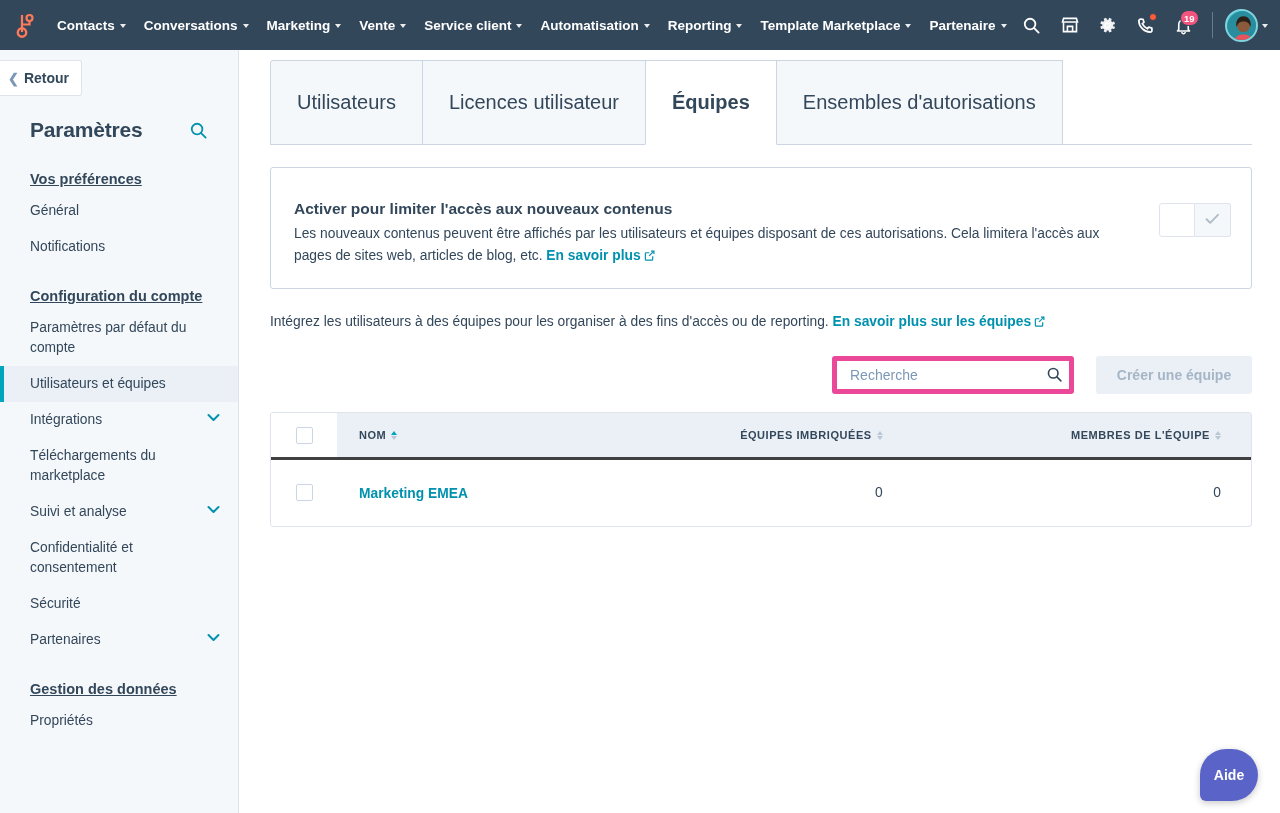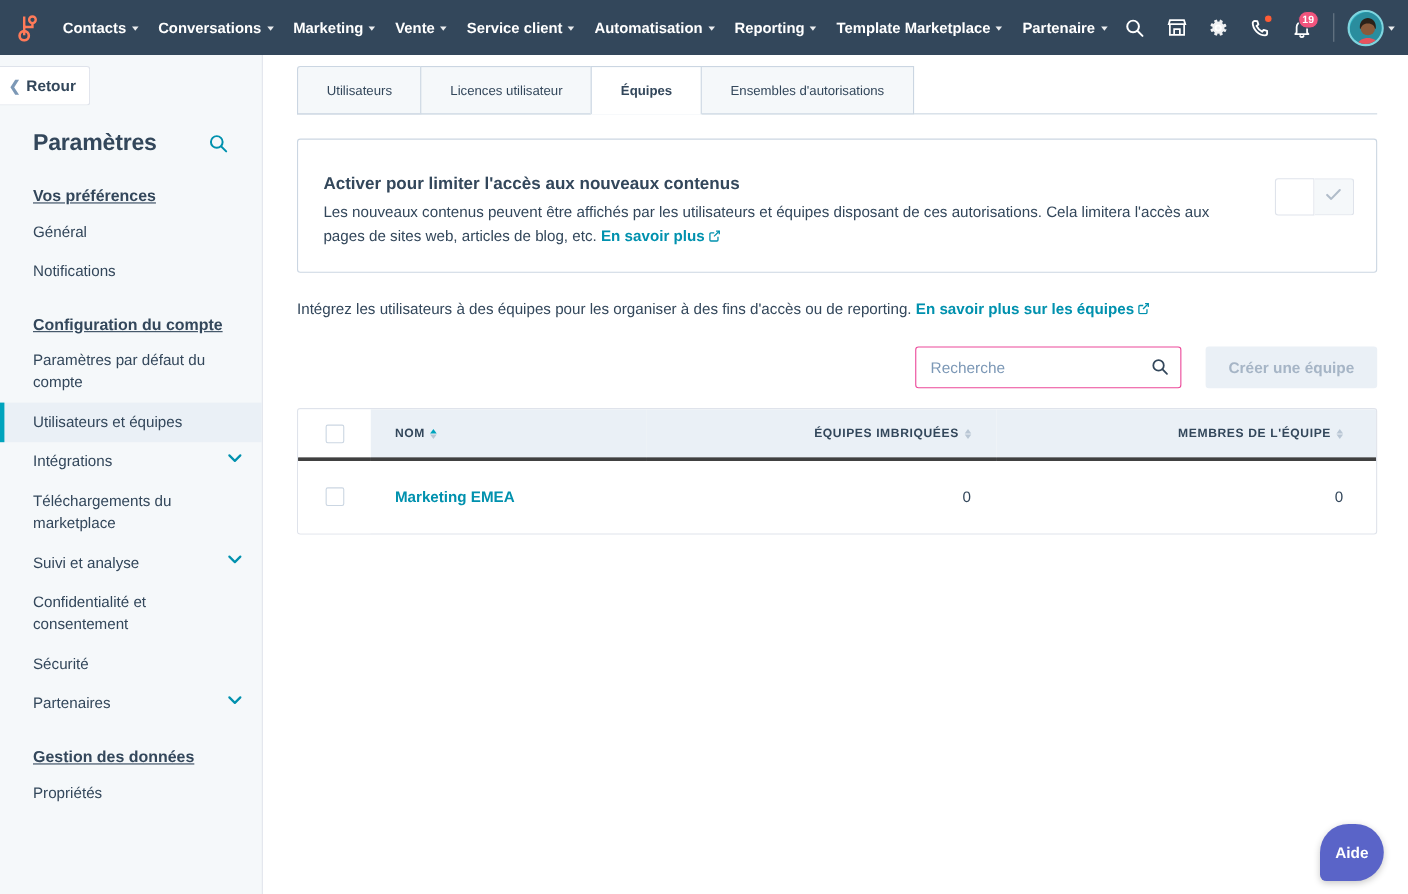--- a/index.html
+++ b/index.html
@@ -91,21 +91,21 @@
   .main { flex: 1; background: #ffffff; overflow-y: auto; position: relative; padding-bottom: 40px; }
 
   .tabs { display: flex; padding: 10px 0 0 31px; align-items: flex-end; position: relative; }
   .tabs::after {
     content: ""; position: absolute; left: 31px; right: 28px; bottom: 0;
     height: 1px; background: #cbd6e2;
   }
   .tab {
     background: #f5f8fa; border: 1px solid #cbd6e2;
     border-bottom: 1px solid #cbd6e2;
-    padding: 14px 26px; font-size: 12px; color: #33475b;
+    padding: 30px 26px; font-size: 20px; color: #33475b;
     cursor: pointer; position: relative; z-index: 2;
     margin-right: -1px; white-space: nowrap;
   }
   .tab:first-child { border-radius: 3px 0 0 0; }
   .tab.active {
     background: #ffffff; font-weight: 700;
     border-bottom: 1px solid #ffffff; z-index: 3;
   }
 
   .content { padding: 22px 28px 0 31px; }
@@ -129,21 +129,21 @@
   }
   .tg-seg:first-child { border-radius: 3px 0 0 3px; }
   .tg-seg:last-child { border-radius: 0 3px 3px 0; border-left: none; background: #f5f8fa; }
 
   .intro-line { font-size: 13.8px; color: #33475b; margin: 22px 0 0 0; line-height: 1.6; }
 
   .toolbar { display: flex; justify-content: flex-end; align-items: center; gap: 22px; margin-top: 22px; }
   .search-box { position: relative; width: 242px; }
   .search-box input {
     width: 100%; height: 38px;
-    border: 1px solid #ec4899; border-radius: 3px;
+    border: 5px solid #ec4899; border-radius: 3px;
     padding: 0 36px 0 13px; font-size: 14px; color: #33475b;
     font-family: "Liberation Sans", sans-serif; background: #fff;
   }
   .search-box input::placeholder { color: #7c98b6; }
   .search-box .s-ic { position: absolute; right: 11px; top: 10px; color: #33475b; pointer-events: none; }
   .btn-disabled {
     height: 38px; padding: 0 20px; border-radius: 3px;
     background: #eaf0f6; color: #a6b5c6; border: none;
     font-size: 14px; font-weight: 600; cursor: default;
     font-family: "Liberation Sans", sans-serif;

